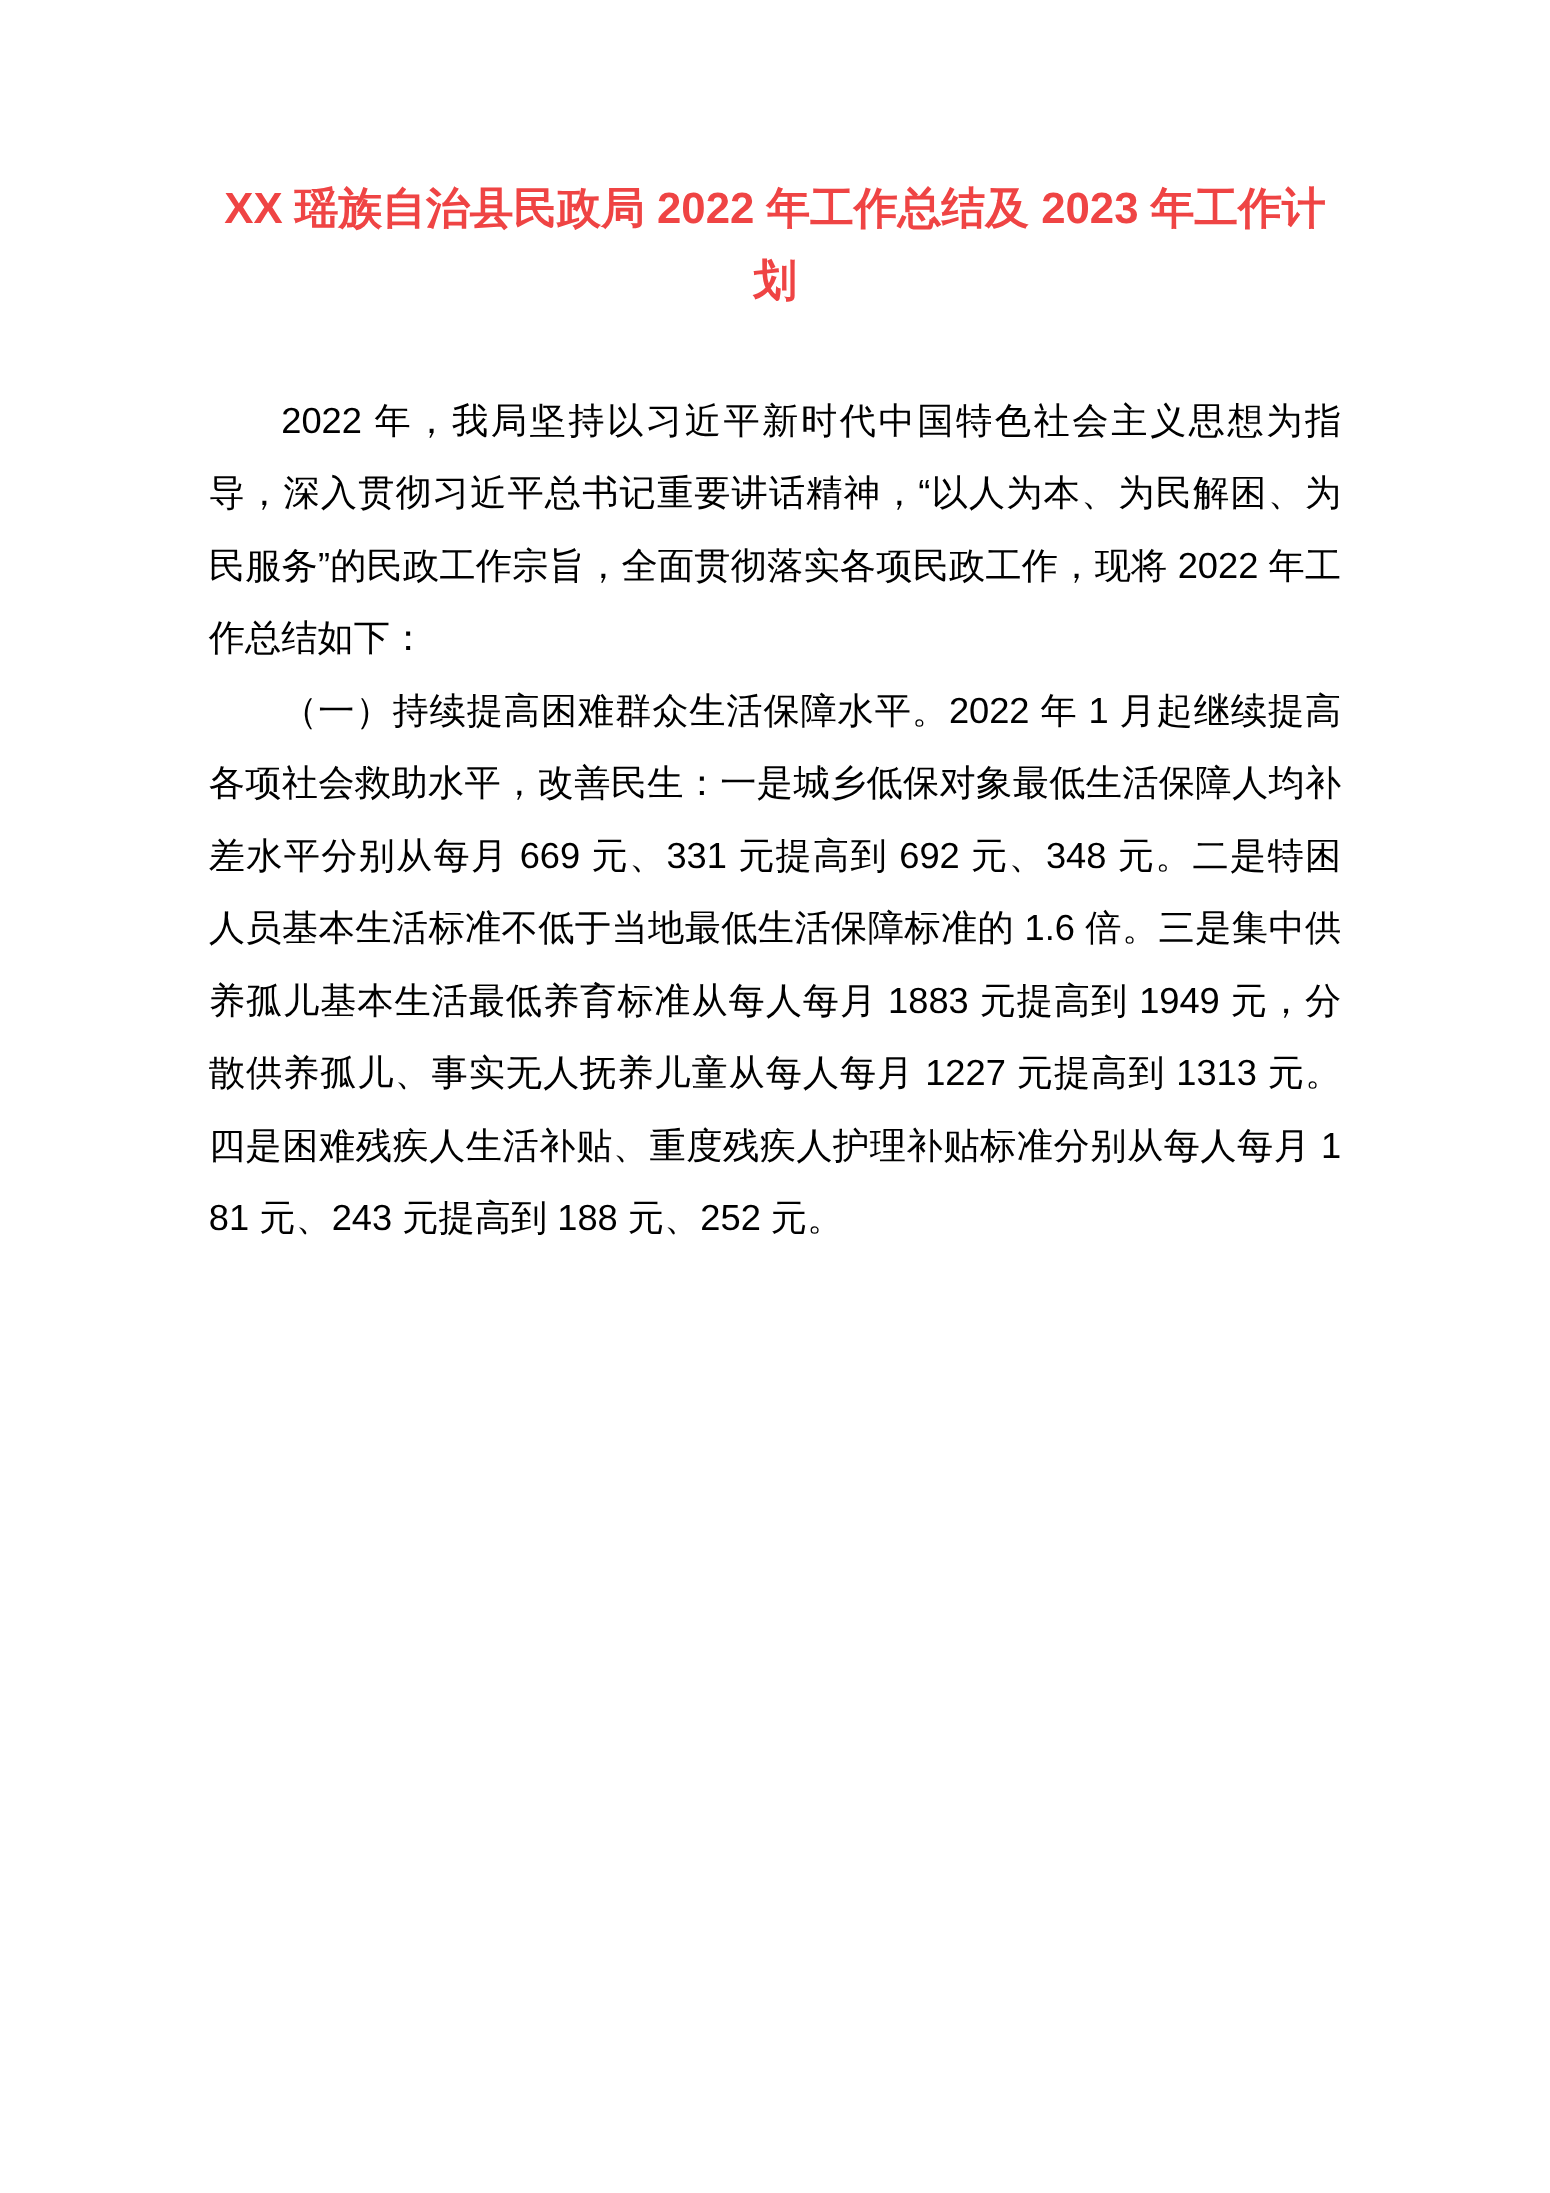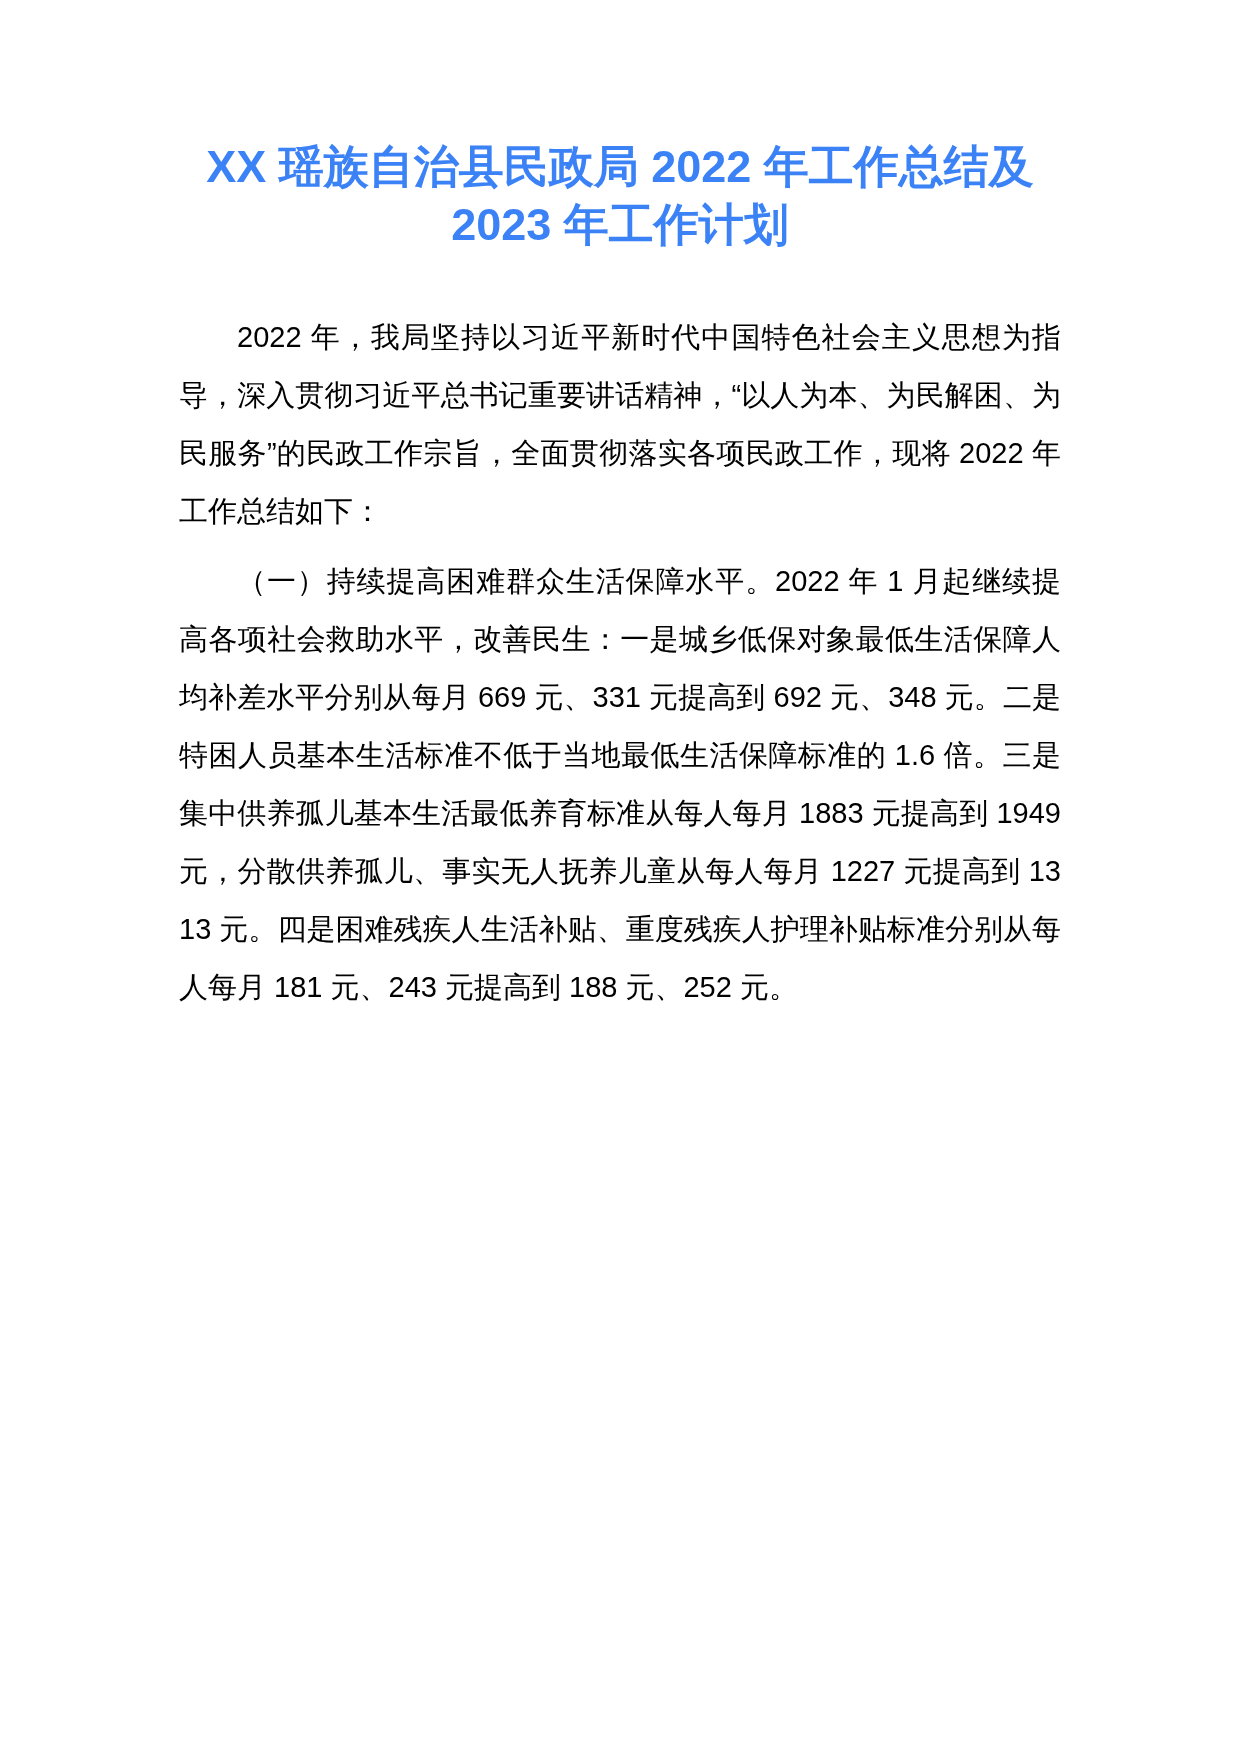--- a/index.html
+++ b/index.html
@@ -12,33 +12,33 @@
     width: 1240px;
     height: 1754px;
     background: #ffffff;
     box-sizing: border-box;
     padding: 138px 167px 0 167px;
     font-family: "Liberation Sans", "DejaVu Sans", sans-serif;
     color: #000000;
     overflow: hidden;
   }
   .doc-title {
-    font-size: 45px;
+    font-size: 35px;
     font-weight: bold;
     text-align: center;
     line-height: 58px;
     margin: 0 0 54px 0;
-    color: #3b82f6;
+    color: #ef4444;
   }
   .doc-body p {
     font-size: 29px;
     font-weight: normal;
     line-height: 58px;
     text-align: justify;
-    margin: 12px;
+    margin: 0;
     text-indent: 2em;
     color: #000000;
     word-break: break-all;
   }
 </style>
 </head>
 <body>
 
 <div class="page">
   <h1 class="doc-title">XX 瑶族自治县民政局 2022 年工作总结及 2023 年工作计划</h1>

